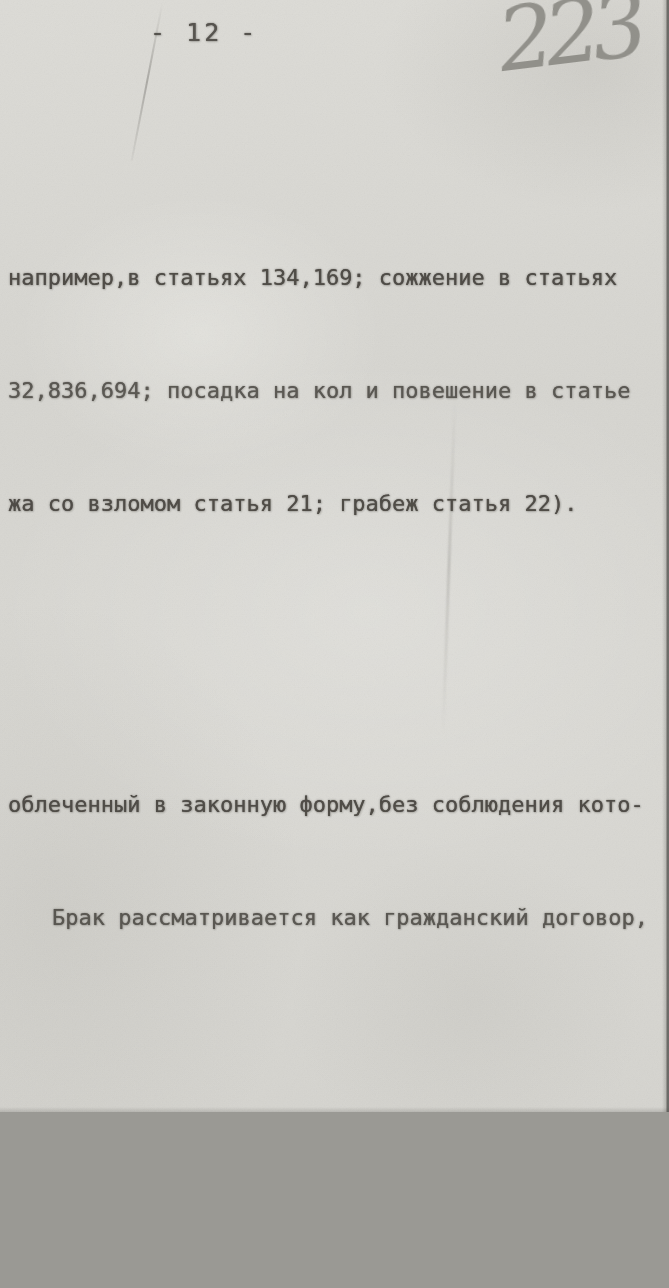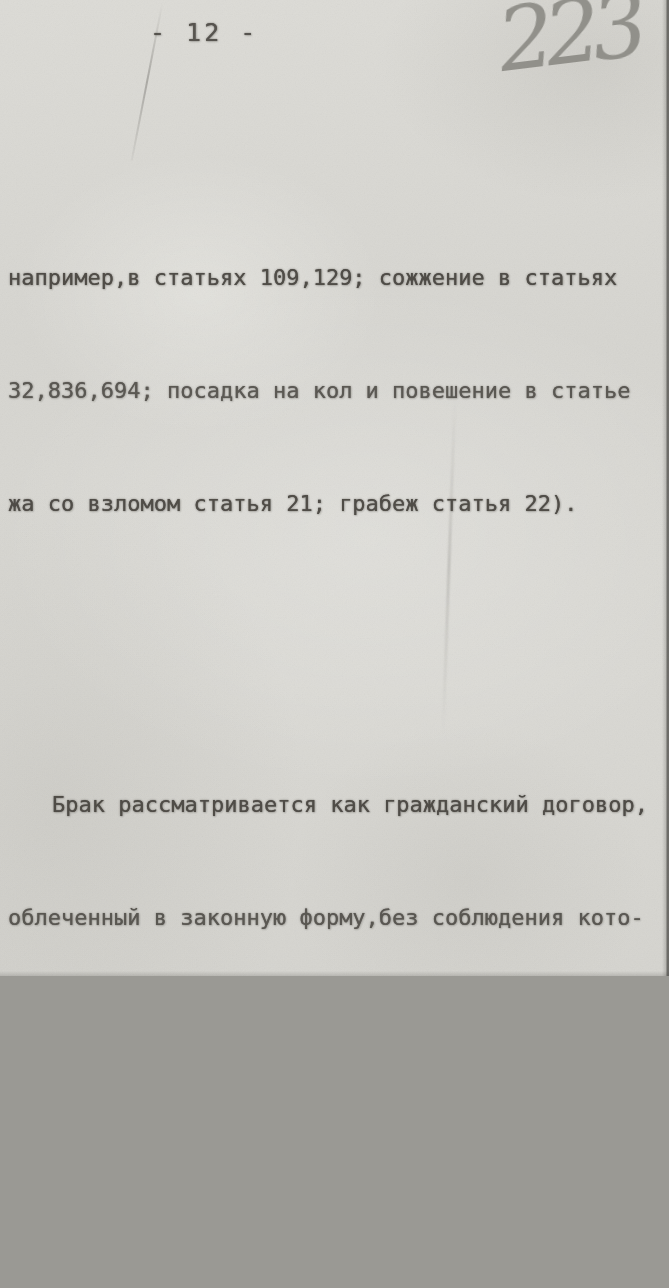--- a/index.html
+++ b/index.html
@@ -1,18 +1,18 @@
 <!DOCTYPE html>
 <html lang="ru"><head>
 <meta charset="utf-8">
 <style>
   html,body{margin:0;padding:0;background:#9a9994;}
   .scan{
     position:relative;
-    width:669px;height:976px;
+    width:669px;height:1112px;
     overflow:hidden;
     background:
       radial-gradient(ellipse 320px 220px at 88% 6%, rgba(118,116,108,0.12), transparent 65%),
       radial-gradient(ellipse 420px 520px at 8% 82%, rgba(122,120,112,0.10), transparent 60%),
       radial-gradient(ellipse 260px 200px at 30% 30%, rgba(255,255,250,0.28), transparent 70%),
       radial-gradient(ellipse 500px 340px at 55% 55%, rgba(255,255,252,0.20), transparent 75%),
       radial-gradient(ellipse 300px 260px at 70% 90%, rgba(120,118,110,0.08), transparent 60%),
       linear-gradient(180deg,#dcdbd6 0%,#d6d5d0 35%,#d9d8d3 70%,#d5d4cf 100%);
     font-family:"DejaVu Sans Mono","Liberation Mono",monospace;
   }
@@ -79,28 +79,28 @@
   <div class="crease-a"></div>
   <div class="crease-b"></div>
 
   <div class="page-number typed">- 12 -</div>
 
   <div class="handwritten">223</div>
 
   <div class="body-text typed">
 
     <div>
-      <span class="line">например,в статьях 109,129; сожжение в статьях</span>
+      <span class="line">например,в статьях 134,169; сожжение в статьях</span>
       <span class="line">32,836,694; посадка на кол и повешение в статье</span>
       <span class="line">жа со взломом статья 21; грабеж статья 22).</span>
     </div>
 
     <div>
+      <span class="line">облеченный в законную форму,без соблюдения кото-</span>
       <span class="line indent">Брак рассматривается как гражданский договор,</span>
-      <span class="line">облеченный в законную форму,без соблюдения кото-</span>
       
       
       
       
       
       
       
       
       
       

